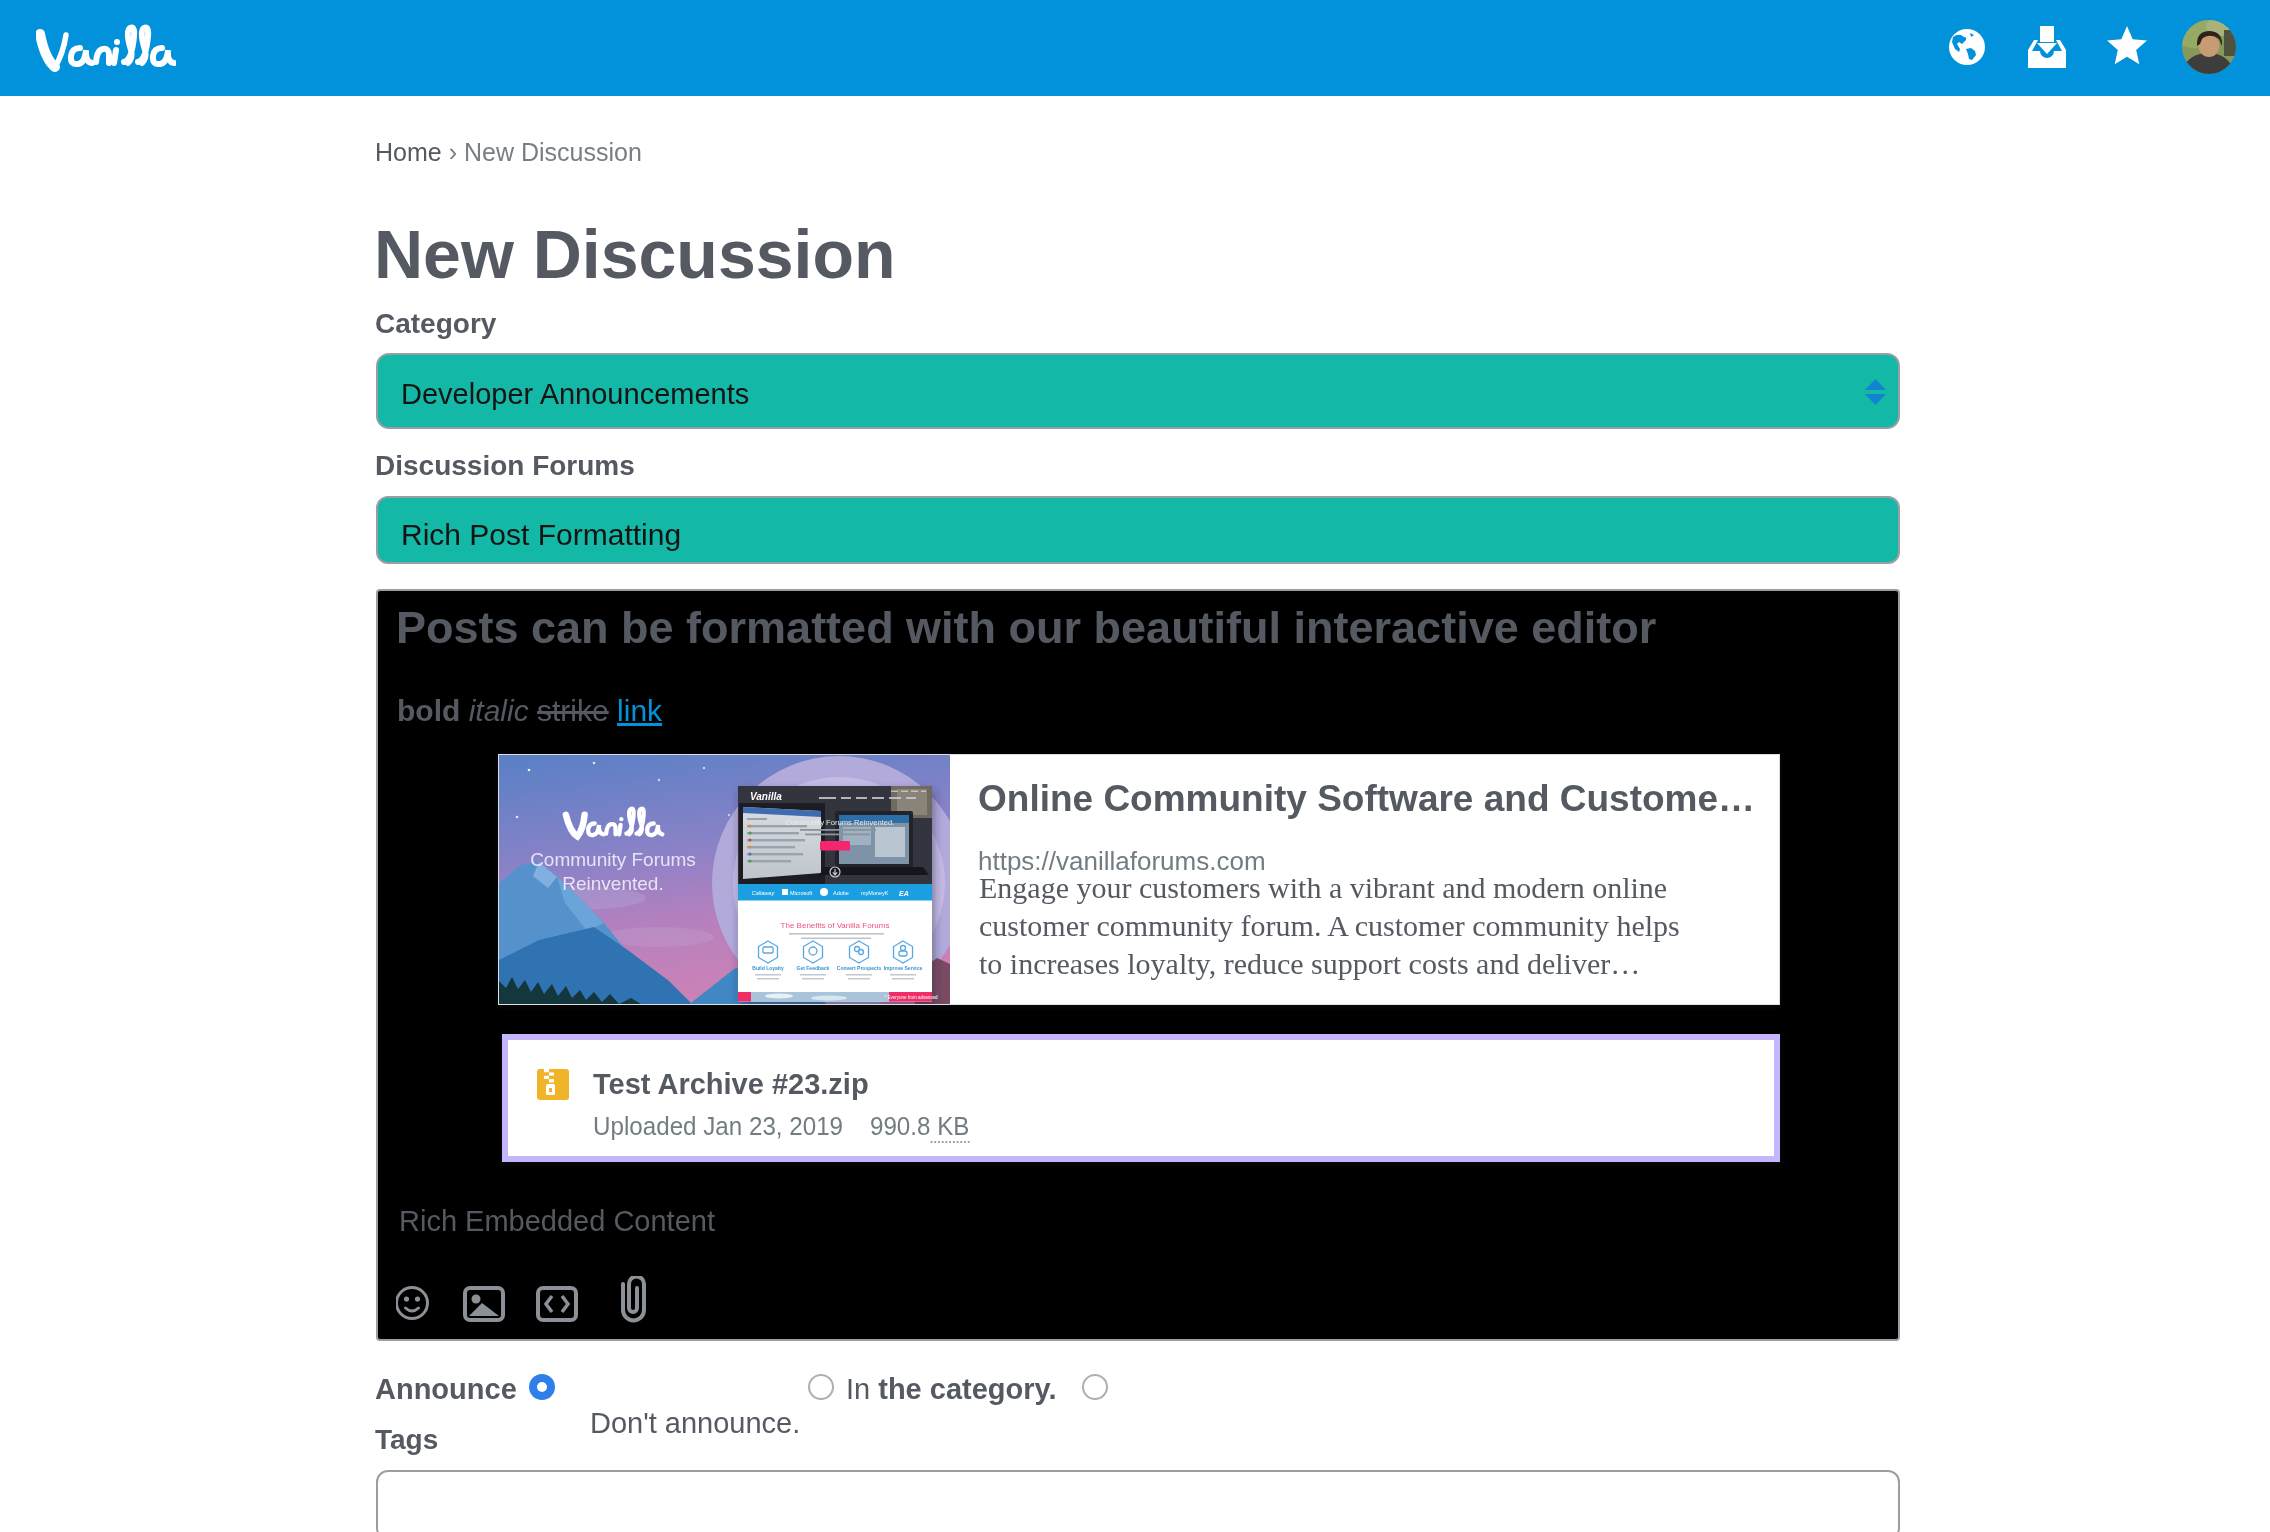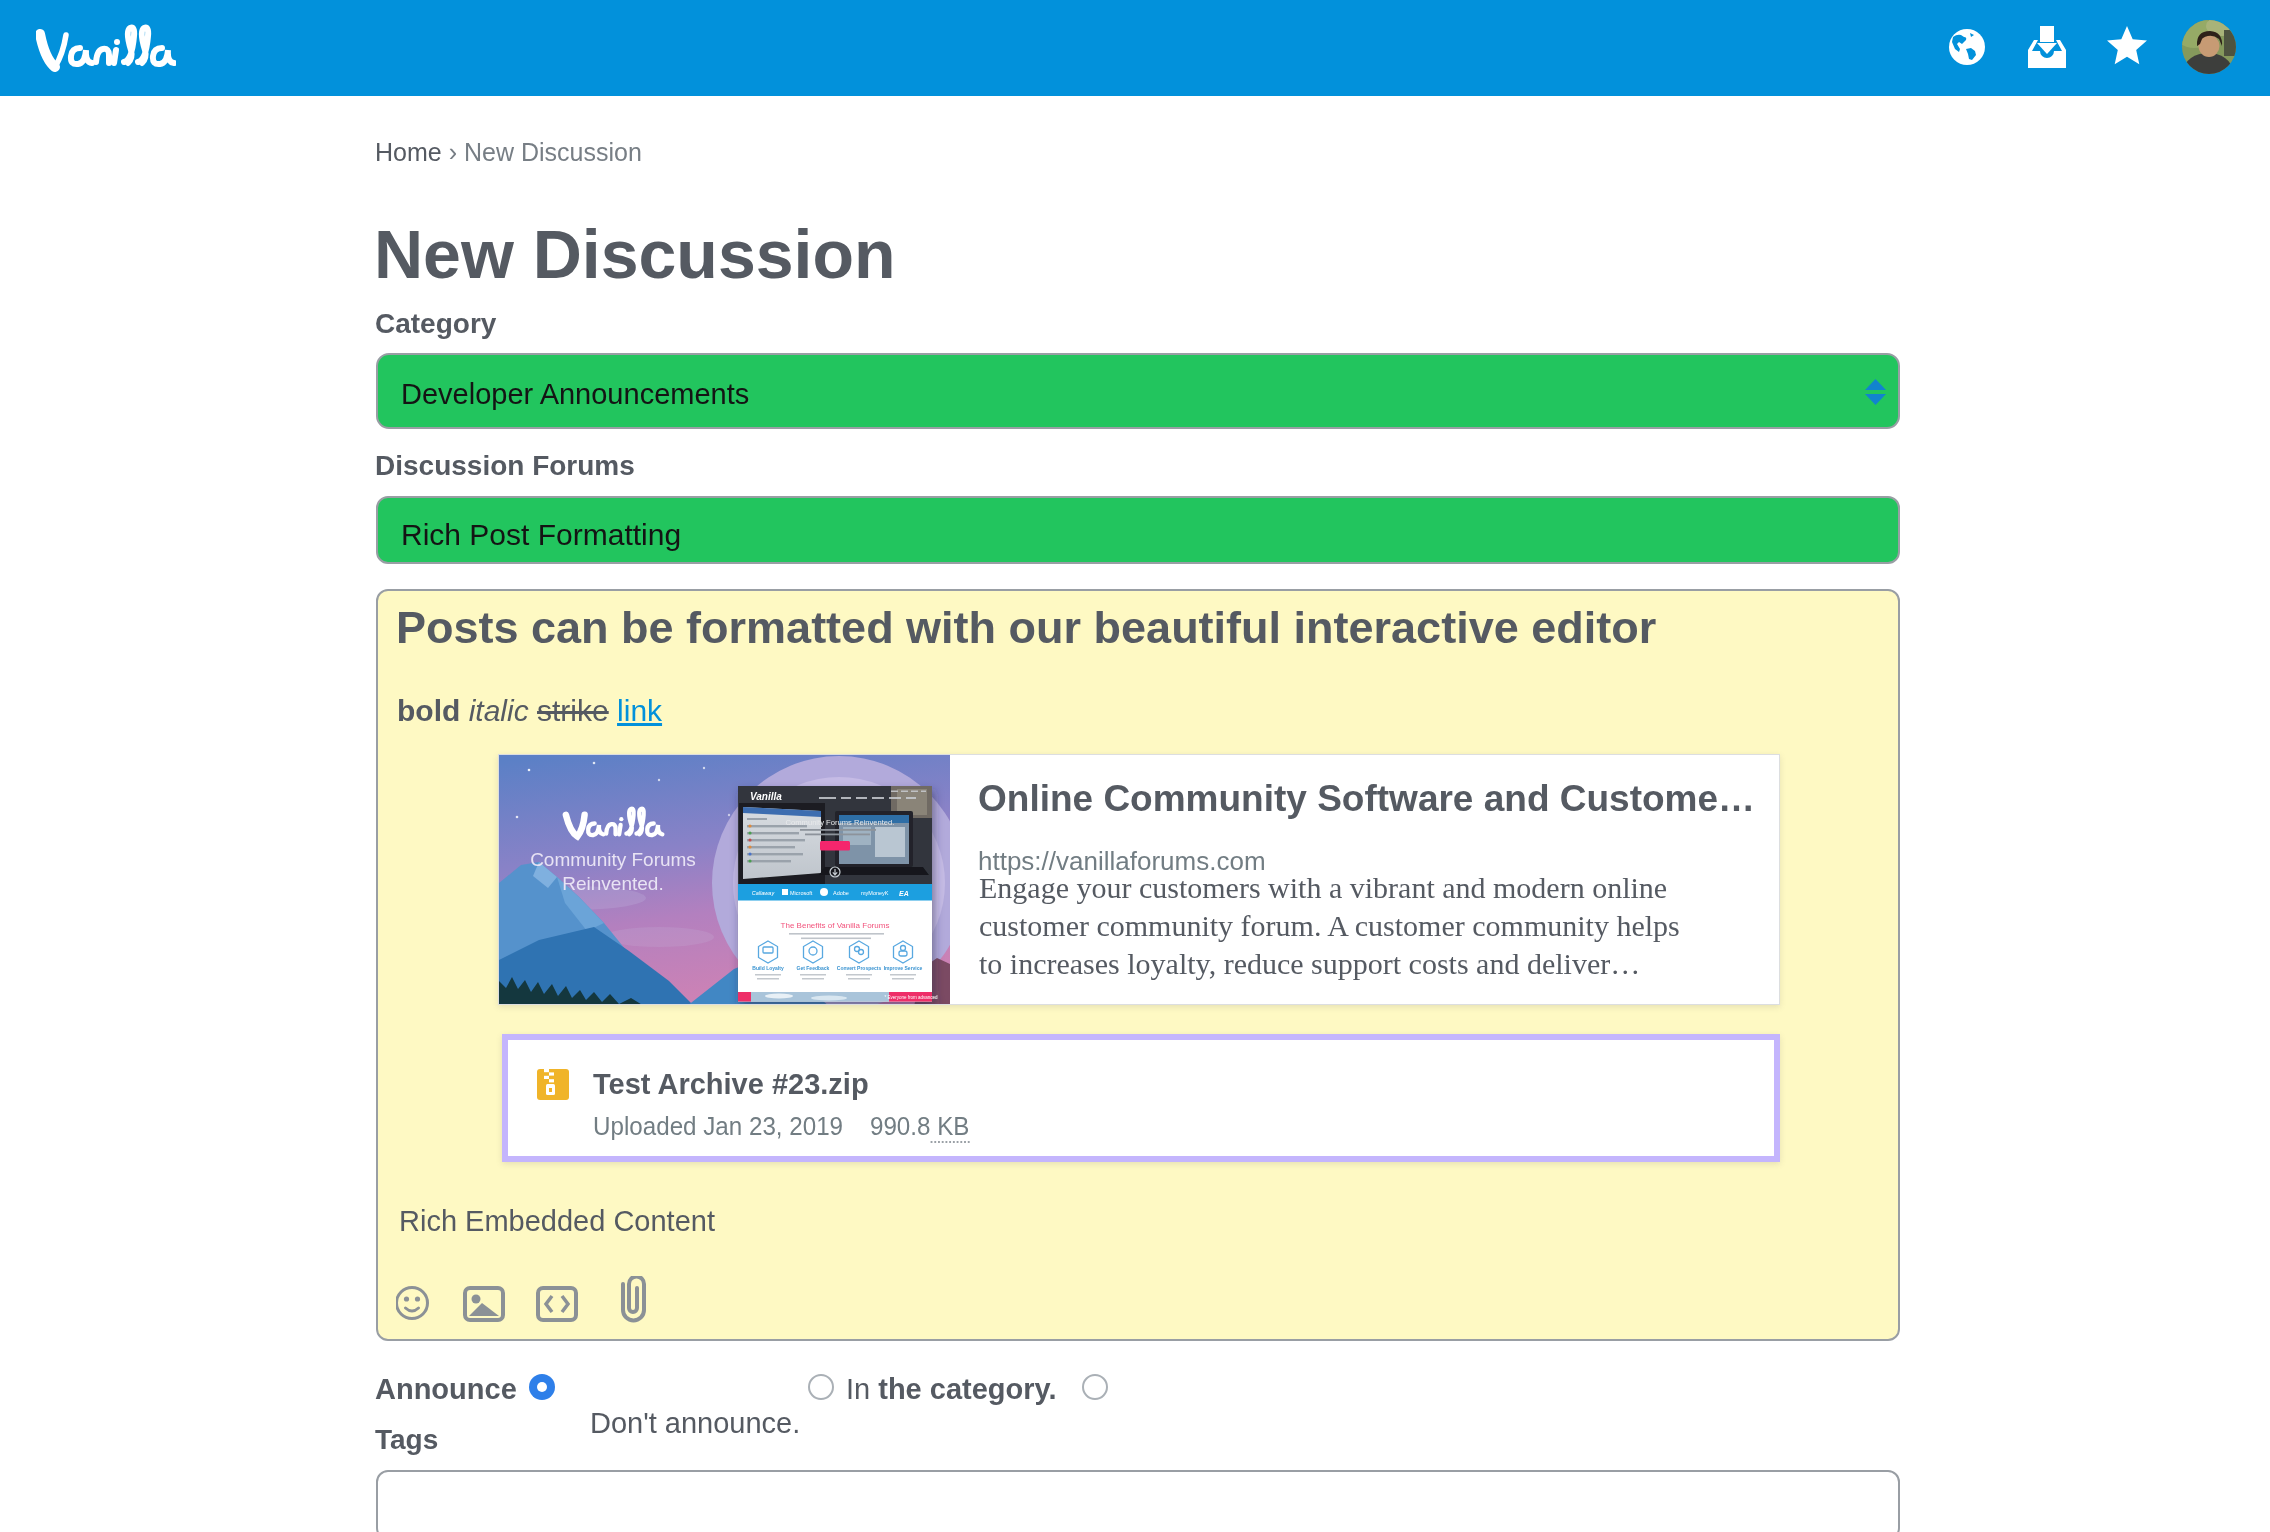--- a/index.html
+++ b/index.html
@@ -10,28 +10,28 @@
   #header { position:absolute; left:0; top:0; width:2270px; height:96px; background:#0291db; }
 
   #crumb { position:absolute; left:375px; top:140px; font-size:25px; line-height:25px; color:#555a62; }
   #crumb .sep { color:#777e85; padding:0 7px; }
   #crumb .cur { color:#777e85; }
 
   h1#title { position:absolute; left:374px; top:220px; font-size:68px; line-height:68px; font-weight:bold; color:#555a62; }
 
   .label { position:absolute; left:375px; font-size:28px; line-height:28px; font-weight:bold; color:#555a62; }
 
-  .inputbox { position:absolute; left:376px; width:1524px; background:#22c55e; border:2px solid #999ea4; border-radius:12px; }
+  .inputbox { position:absolute; left:376px; width:1524px; background:#14b8a6; border:2px solid #999ea4; border-radius:12px; }
   .inputbox .val { position:absolute; left:26px; top:0; font-size:29px; color:#141414; }
   #selectbox { top:353px; height:76px; border-radius:13px; }
   #selectbox .val { line-height:78px; left:23px; }
   #titlebox { top:496px; height:68px; }
   #titlebox .val { line-height:74px; left:23px; font-size:30px; }
 
-  #editor { position:absolute; left:376px; top:589px; width:1524px; height:752px; border:2px solid #999ea4; border-radius:12px; background:#fef9c3; }
+  #editor { position:absolute; left:376px; top:589px; width:1524px; height:752px; border:2px solid #999ea4; border-radius:4px; background:#000000; }
   #editor h2 { position:absolute; left:18px; top:14px; font-size:45px; line-height:45px; font-weight:bold; color:#555a62; white-space:nowrap; }
   #fmtline { position:absolute; left:19px; top:105px; font-size:30px; line-height:30px; color:#555a62; }
   #fmtline .b { font-weight:bold; }
   #fmtline .i { font-style:italic; }
   #fmtline .s { text-decoration:line-through; }
   #fmtline .l { color:#0291db; text-decoration:underline; }
 
   #embed { position:absolute; left:120px; top:163px; width:1282px; height:251px; background:#fff; border:1px solid #dcdee0; box-shadow:0 2px 6px rgba(85,90,98,0.15); }
   #embedimg { position:absolute; left:0; top:0; width:451px; height:249px; overflow:hidden; }
   #embedtext .t { position:absolute; left:479px; top:25px; font-size:37px; line-height:37px; font-weight:bold; color:#555a62; white-space:nowrap; }

